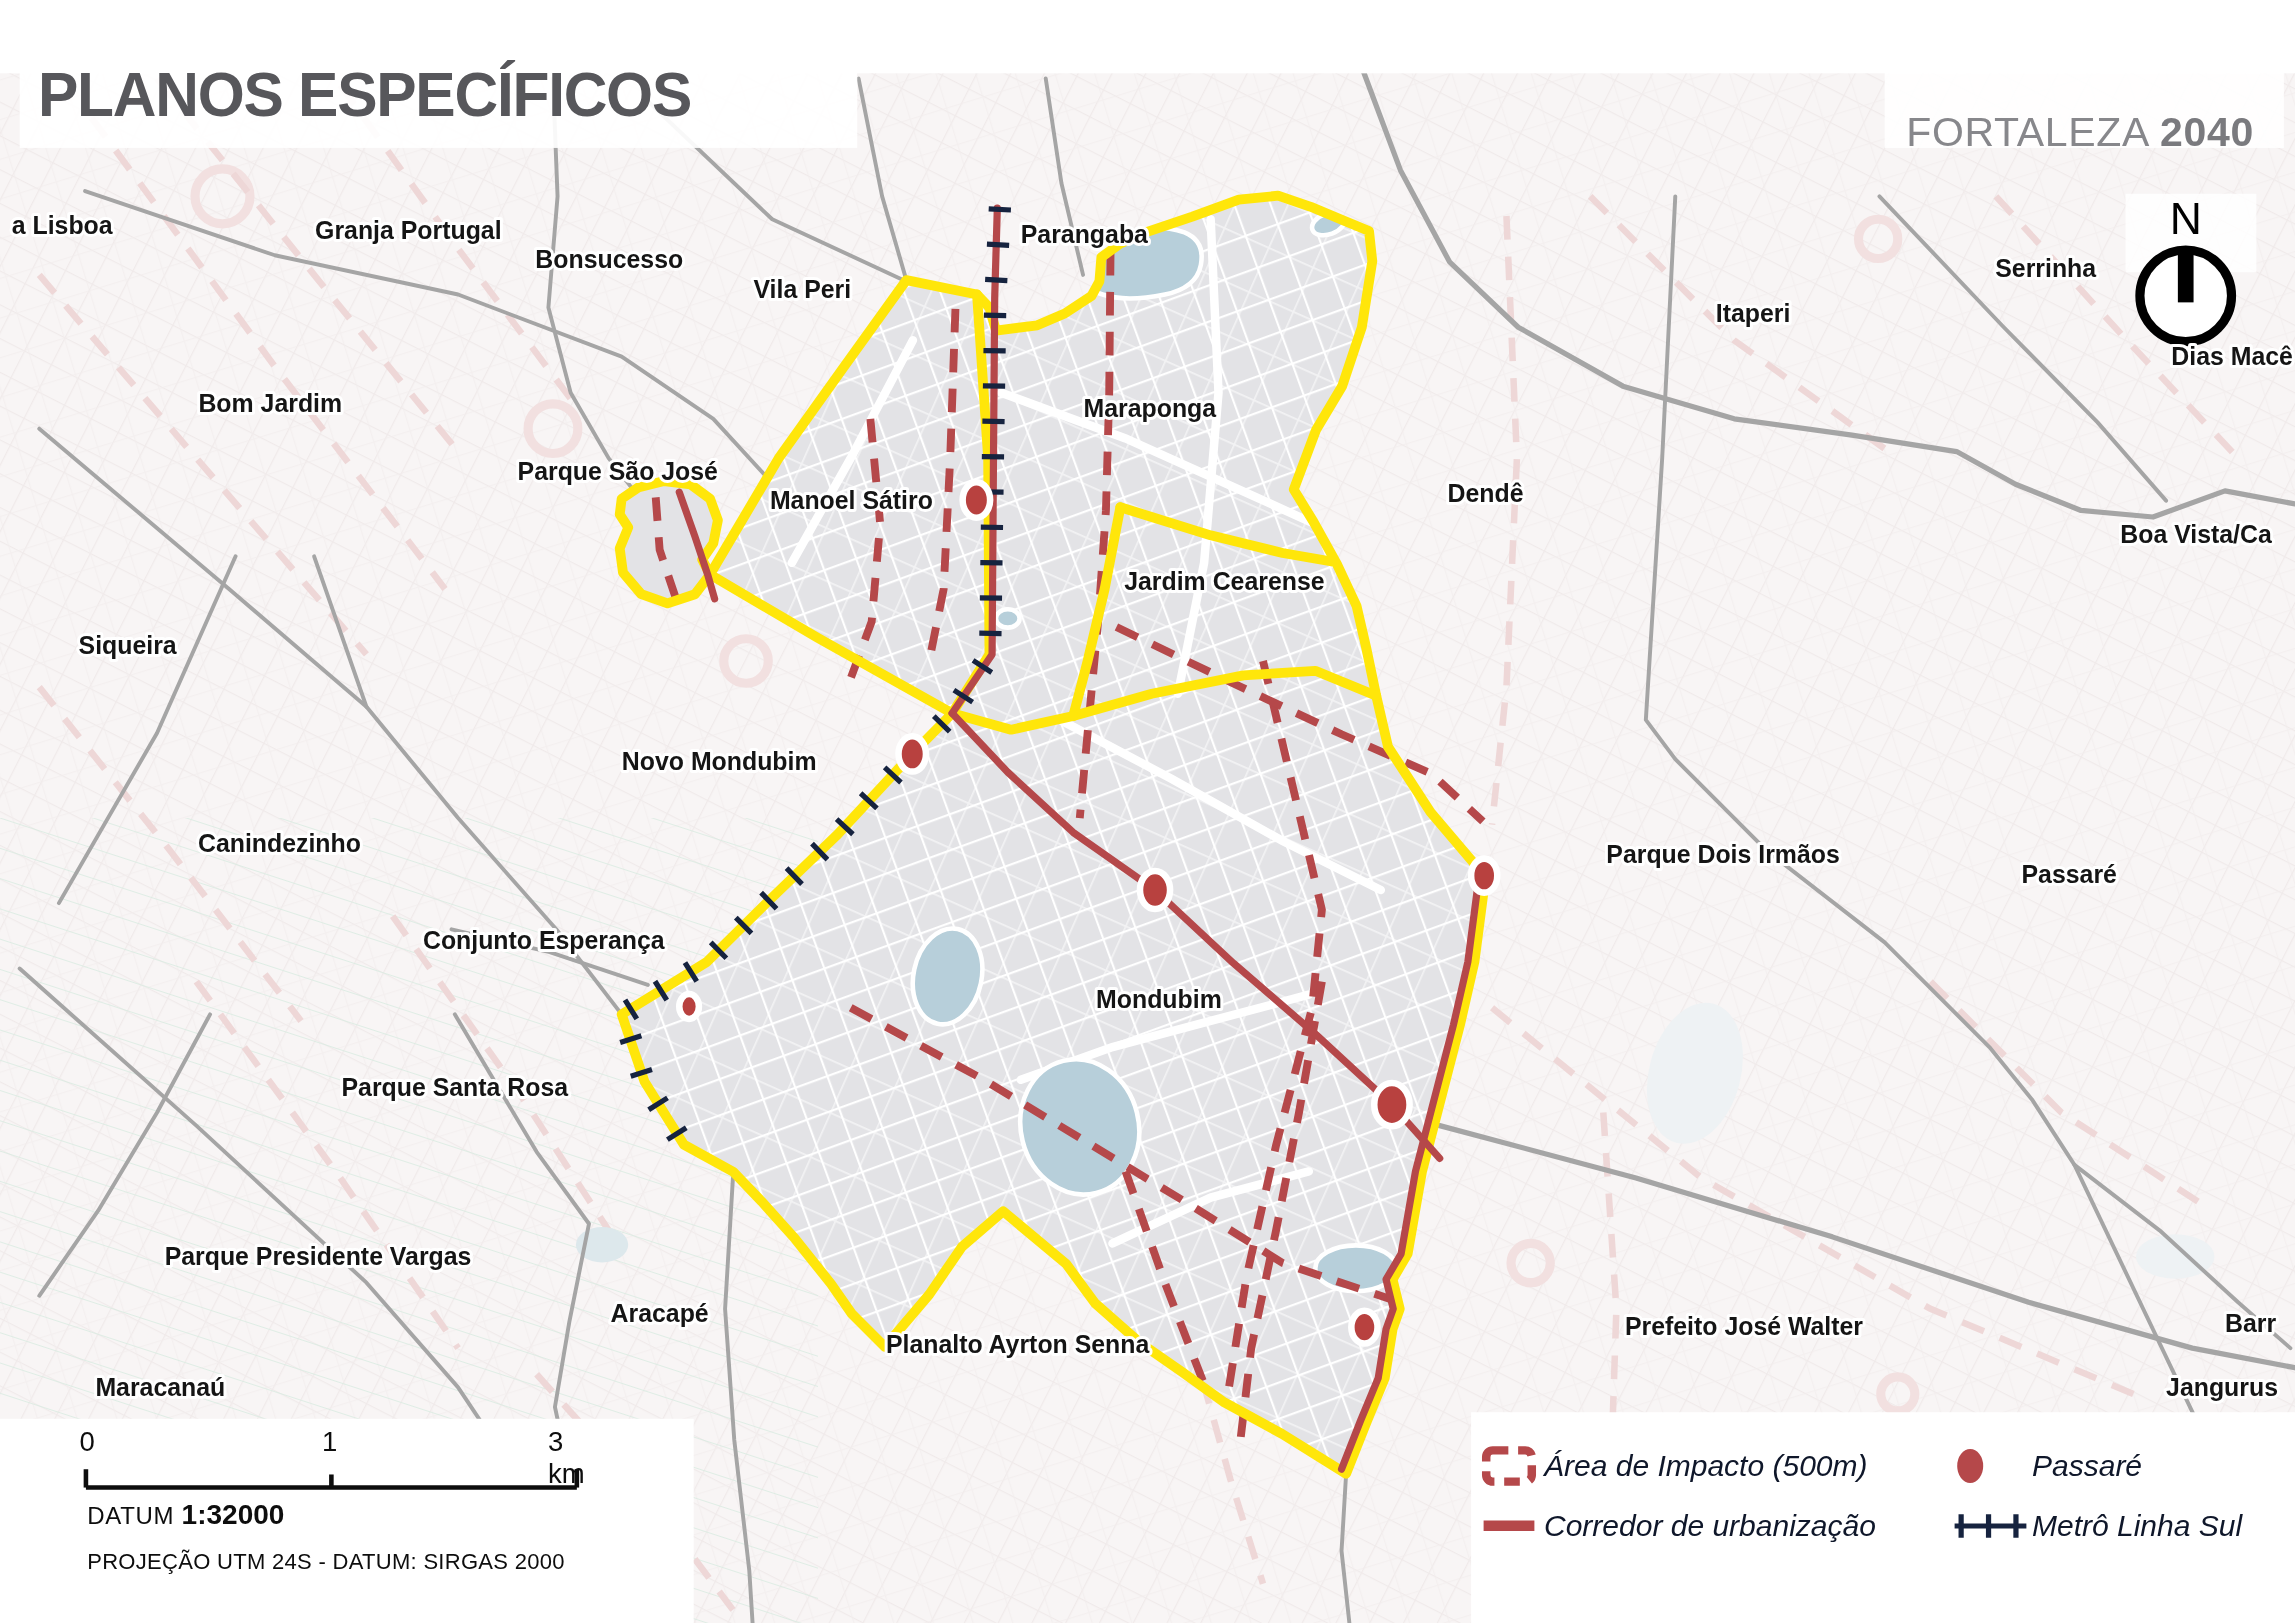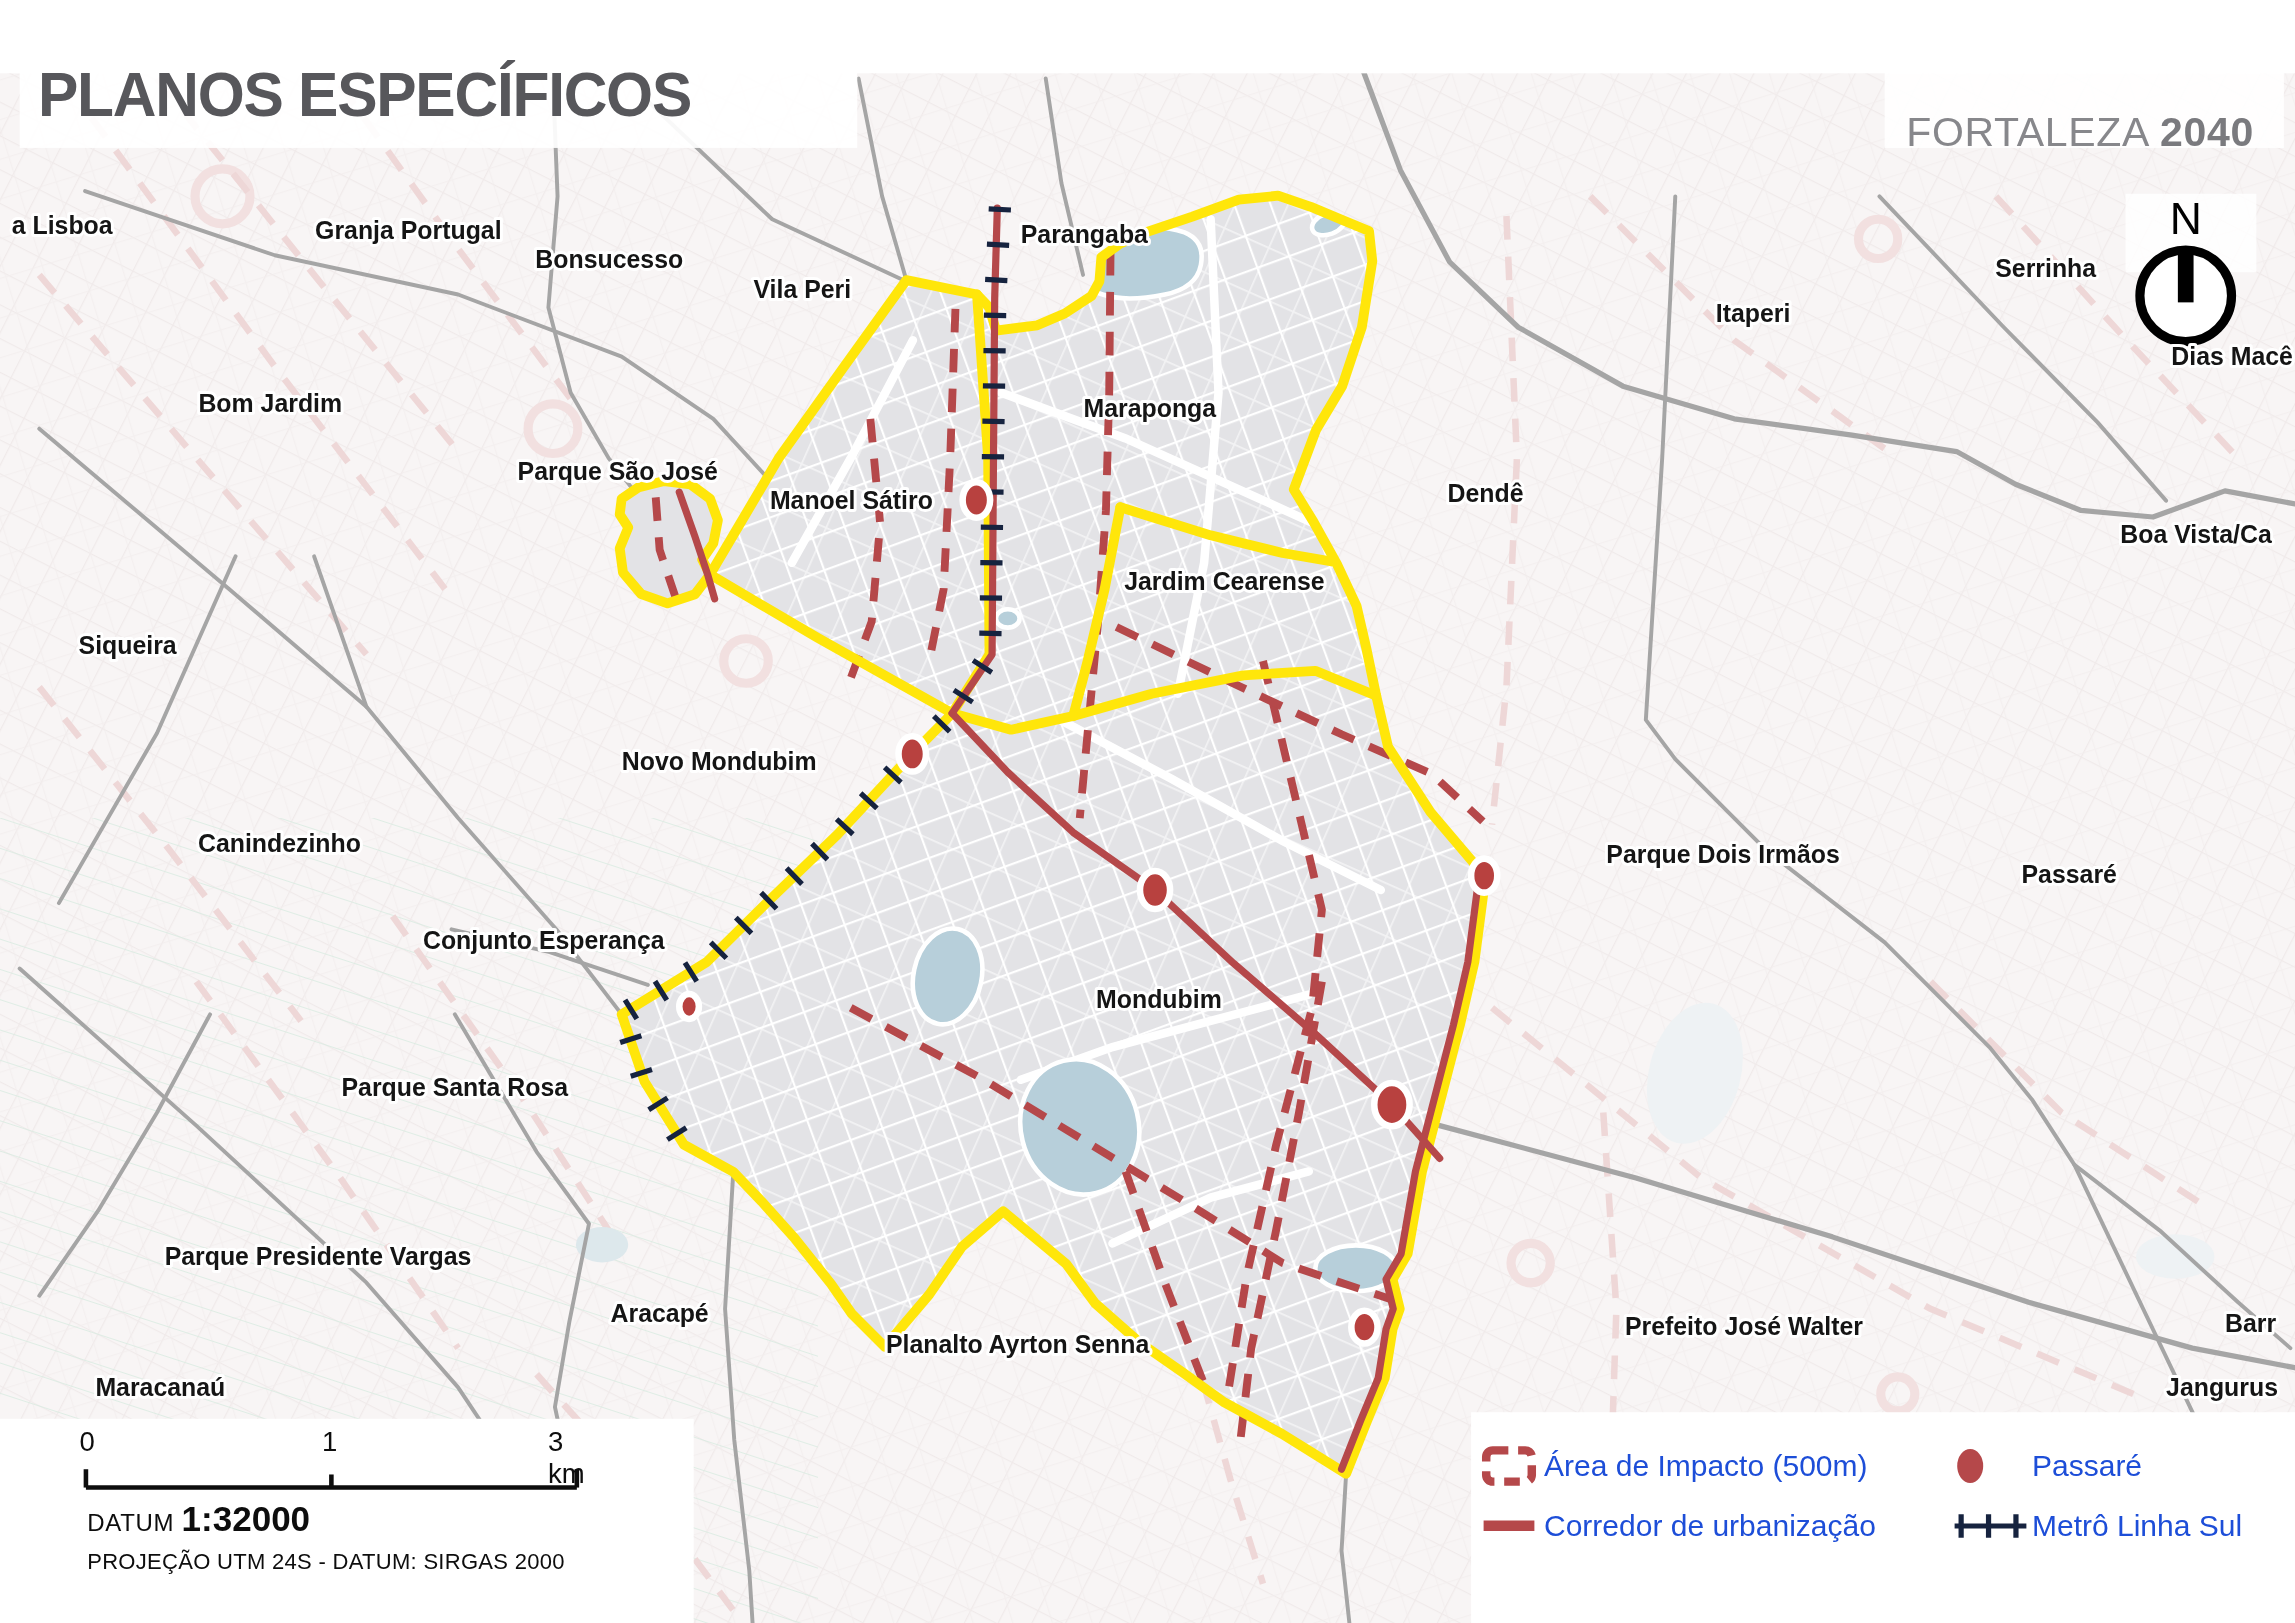--- a/index.html
+++ b/index.html
@@ -9,25 +9,25 @@
   .mlabel{font-family:"Liberation Sans",sans-serif;font-weight:700;font-size:38px;fill:#151515;
           stroke:#ffffff;stroke-width:9px;paint-order:stroke;stroke-linejoin:round;text-anchor:middle;}
   .mlabel.start{text-anchor:start;}
   .header-title{position:absolute;left:38px;top:58px;font-size:63px;font-weight:800;color:#57575b;
                 letter-spacing:-1.3px;transform:scaleX(.96);transform-origin:left;}
   .brand{position:absolute;top:84px;right:41px;font-size:41px;color:#87878b;letter-spacing:0.7px;margin-top:25px;}
   .brand b{color:#7a7a7e;font-weight:800;}
   .scalebar{position:absolute;left:82px;top:1426px;width:511px;color:#0d0d0d;}
   .scale-nums span{position:absolute;top:0;font-size:27.5px;}
   .scale-escala{position:absolute;top:73px;left:5.2px;font-size:24px;letter-spacing:0.7px;}
-  .scale-escala b{font-size:35px;letter-spacing:0;text-align:center;}
+  .scale-escala b{font-size:28px;letter-spacing:0;text-align:center;}
   .scale-proj{position:absolute;top:123px;left:5.2px;font-size:22px;letter-spacing:0.3px;}
   .legend{position:absolute;left:1481px;top:1445px;display:grid;
           grid-template-columns:63px 408px 80px auto;grid-row-gap:22px;align-items:center;
-          font-size:30px;color:#1d4ed8;}
+          font-size:30px;color:#0f172a;font-style:italic;}
   .legend .lbl{white-space:nowrap;}
 </style>
 </head>
 <body>
 
 <div class="page">
 
 <svg width="2295" height="1623" viewBox="0 0 3507 2480">
   <defs>
     <pattern id="gridOut1" width="46" height="46" patternUnits="userSpaceOnUse" patternTransform="rotate(27)">

